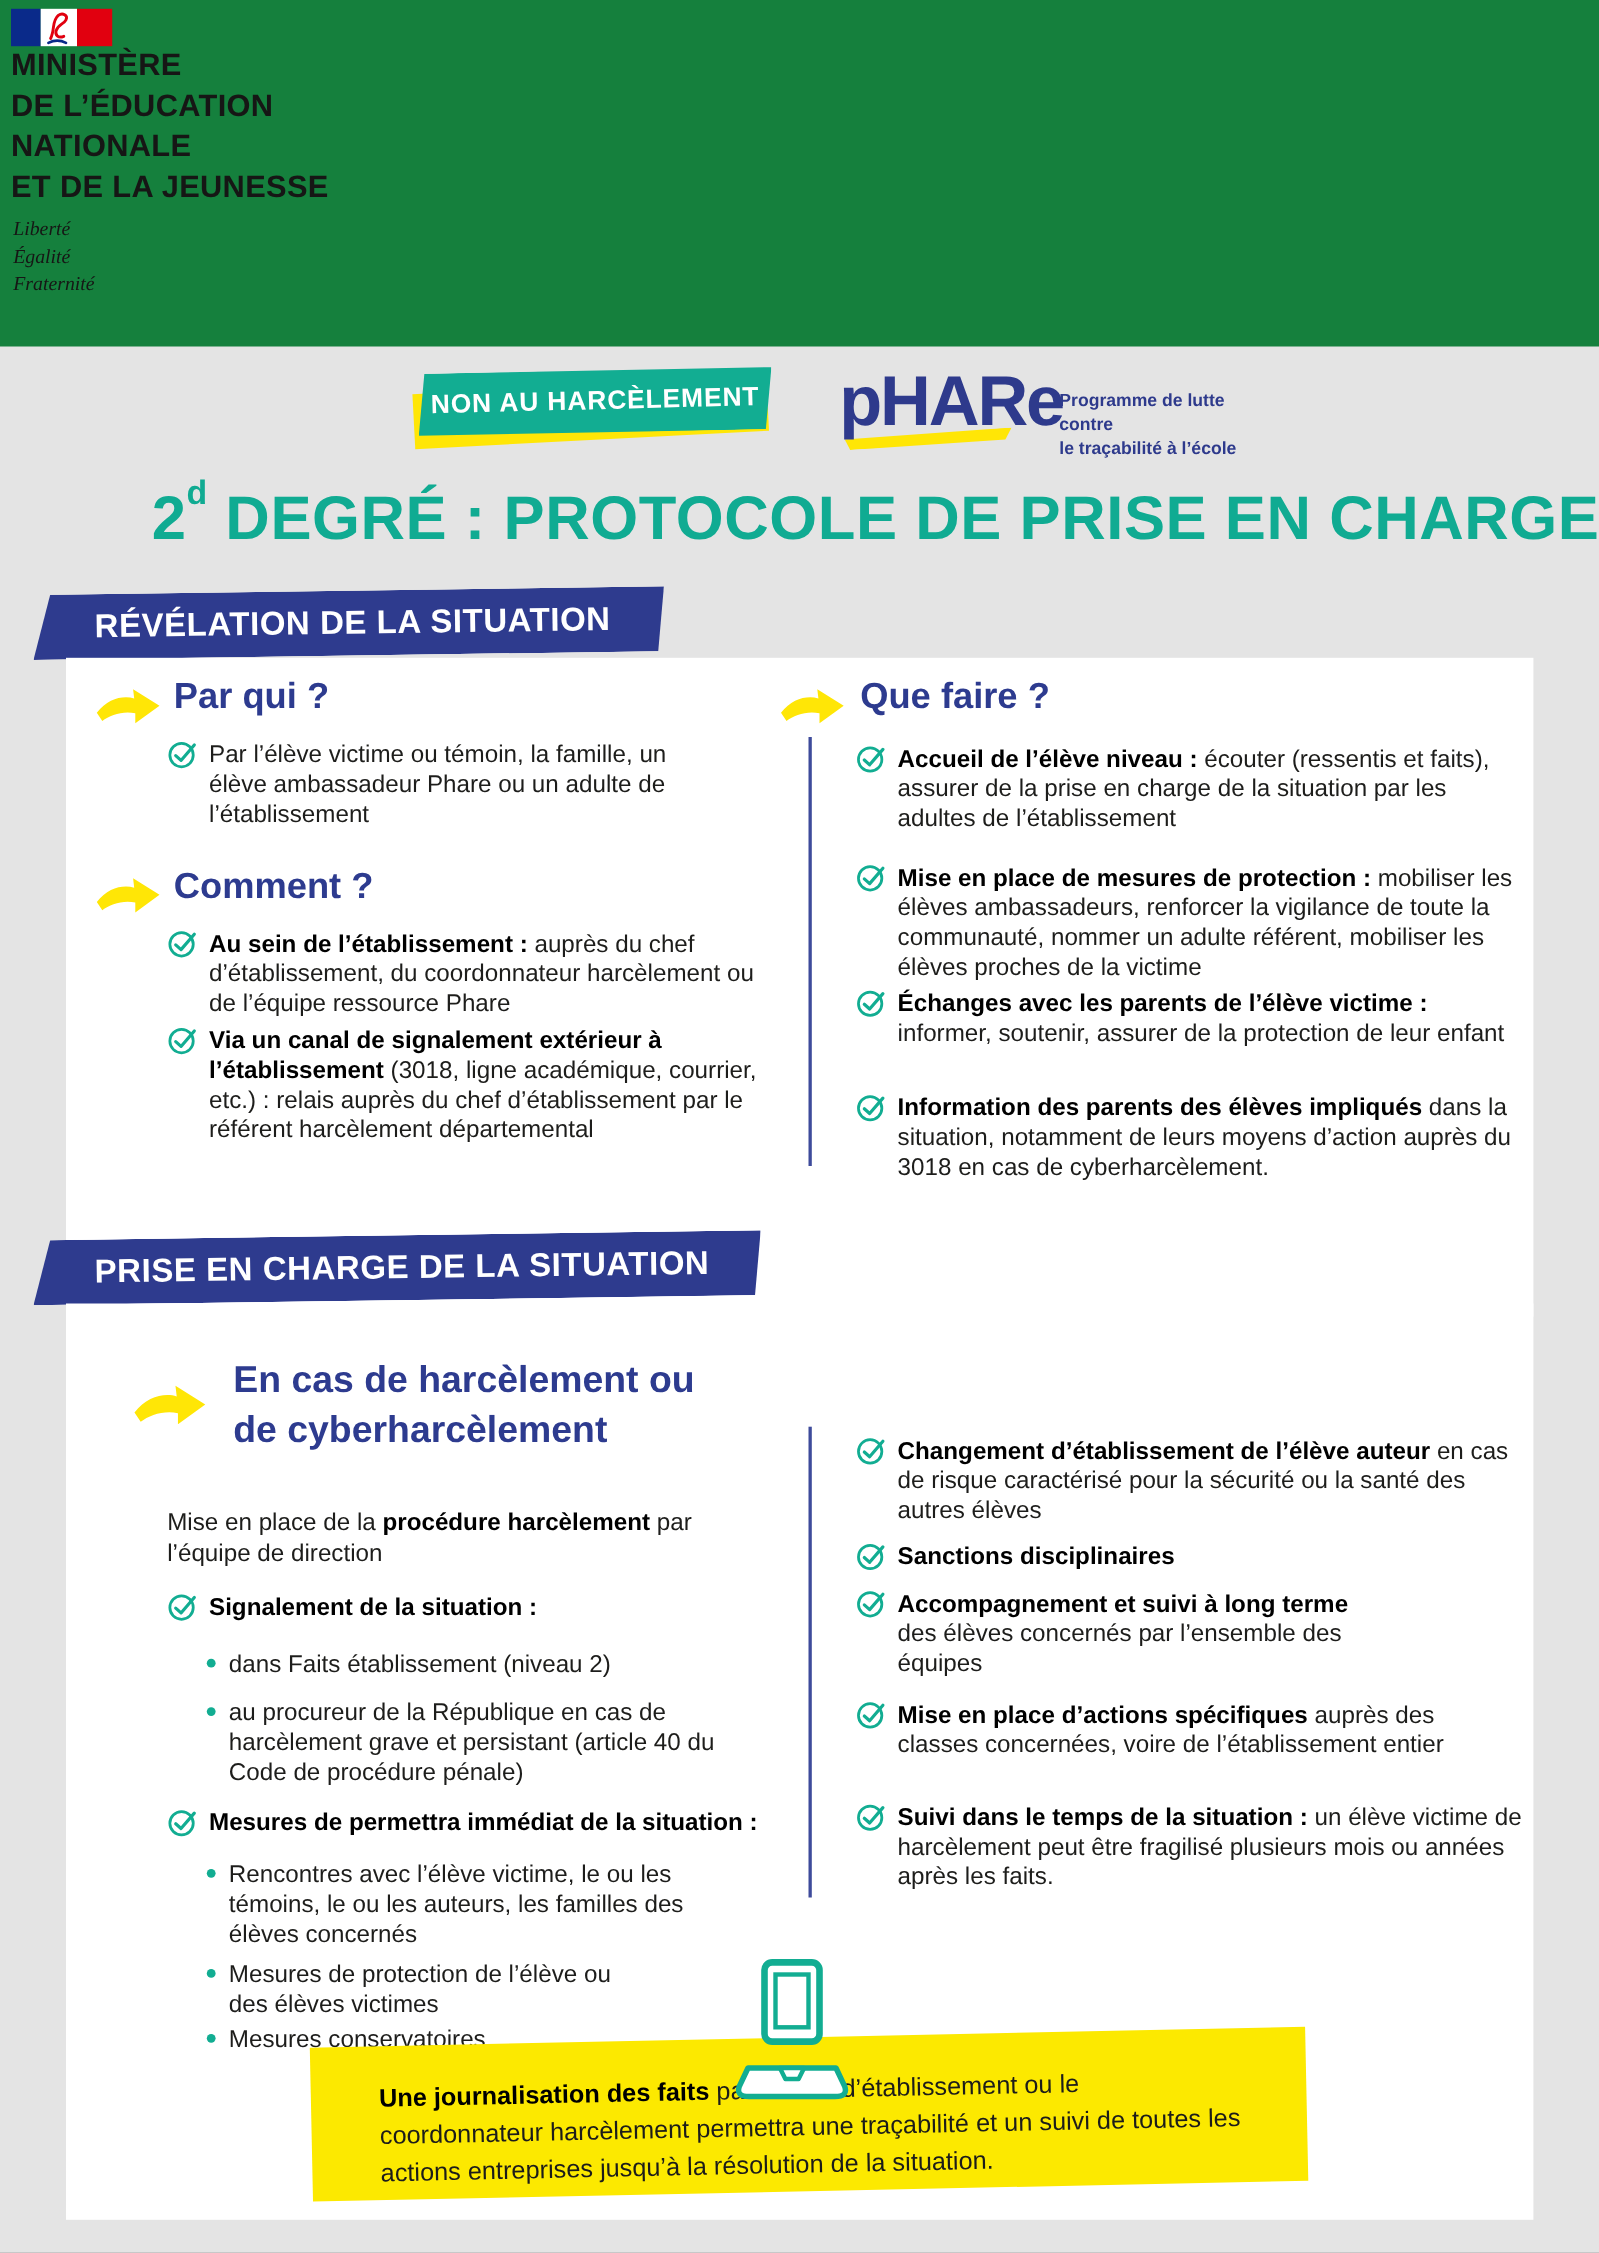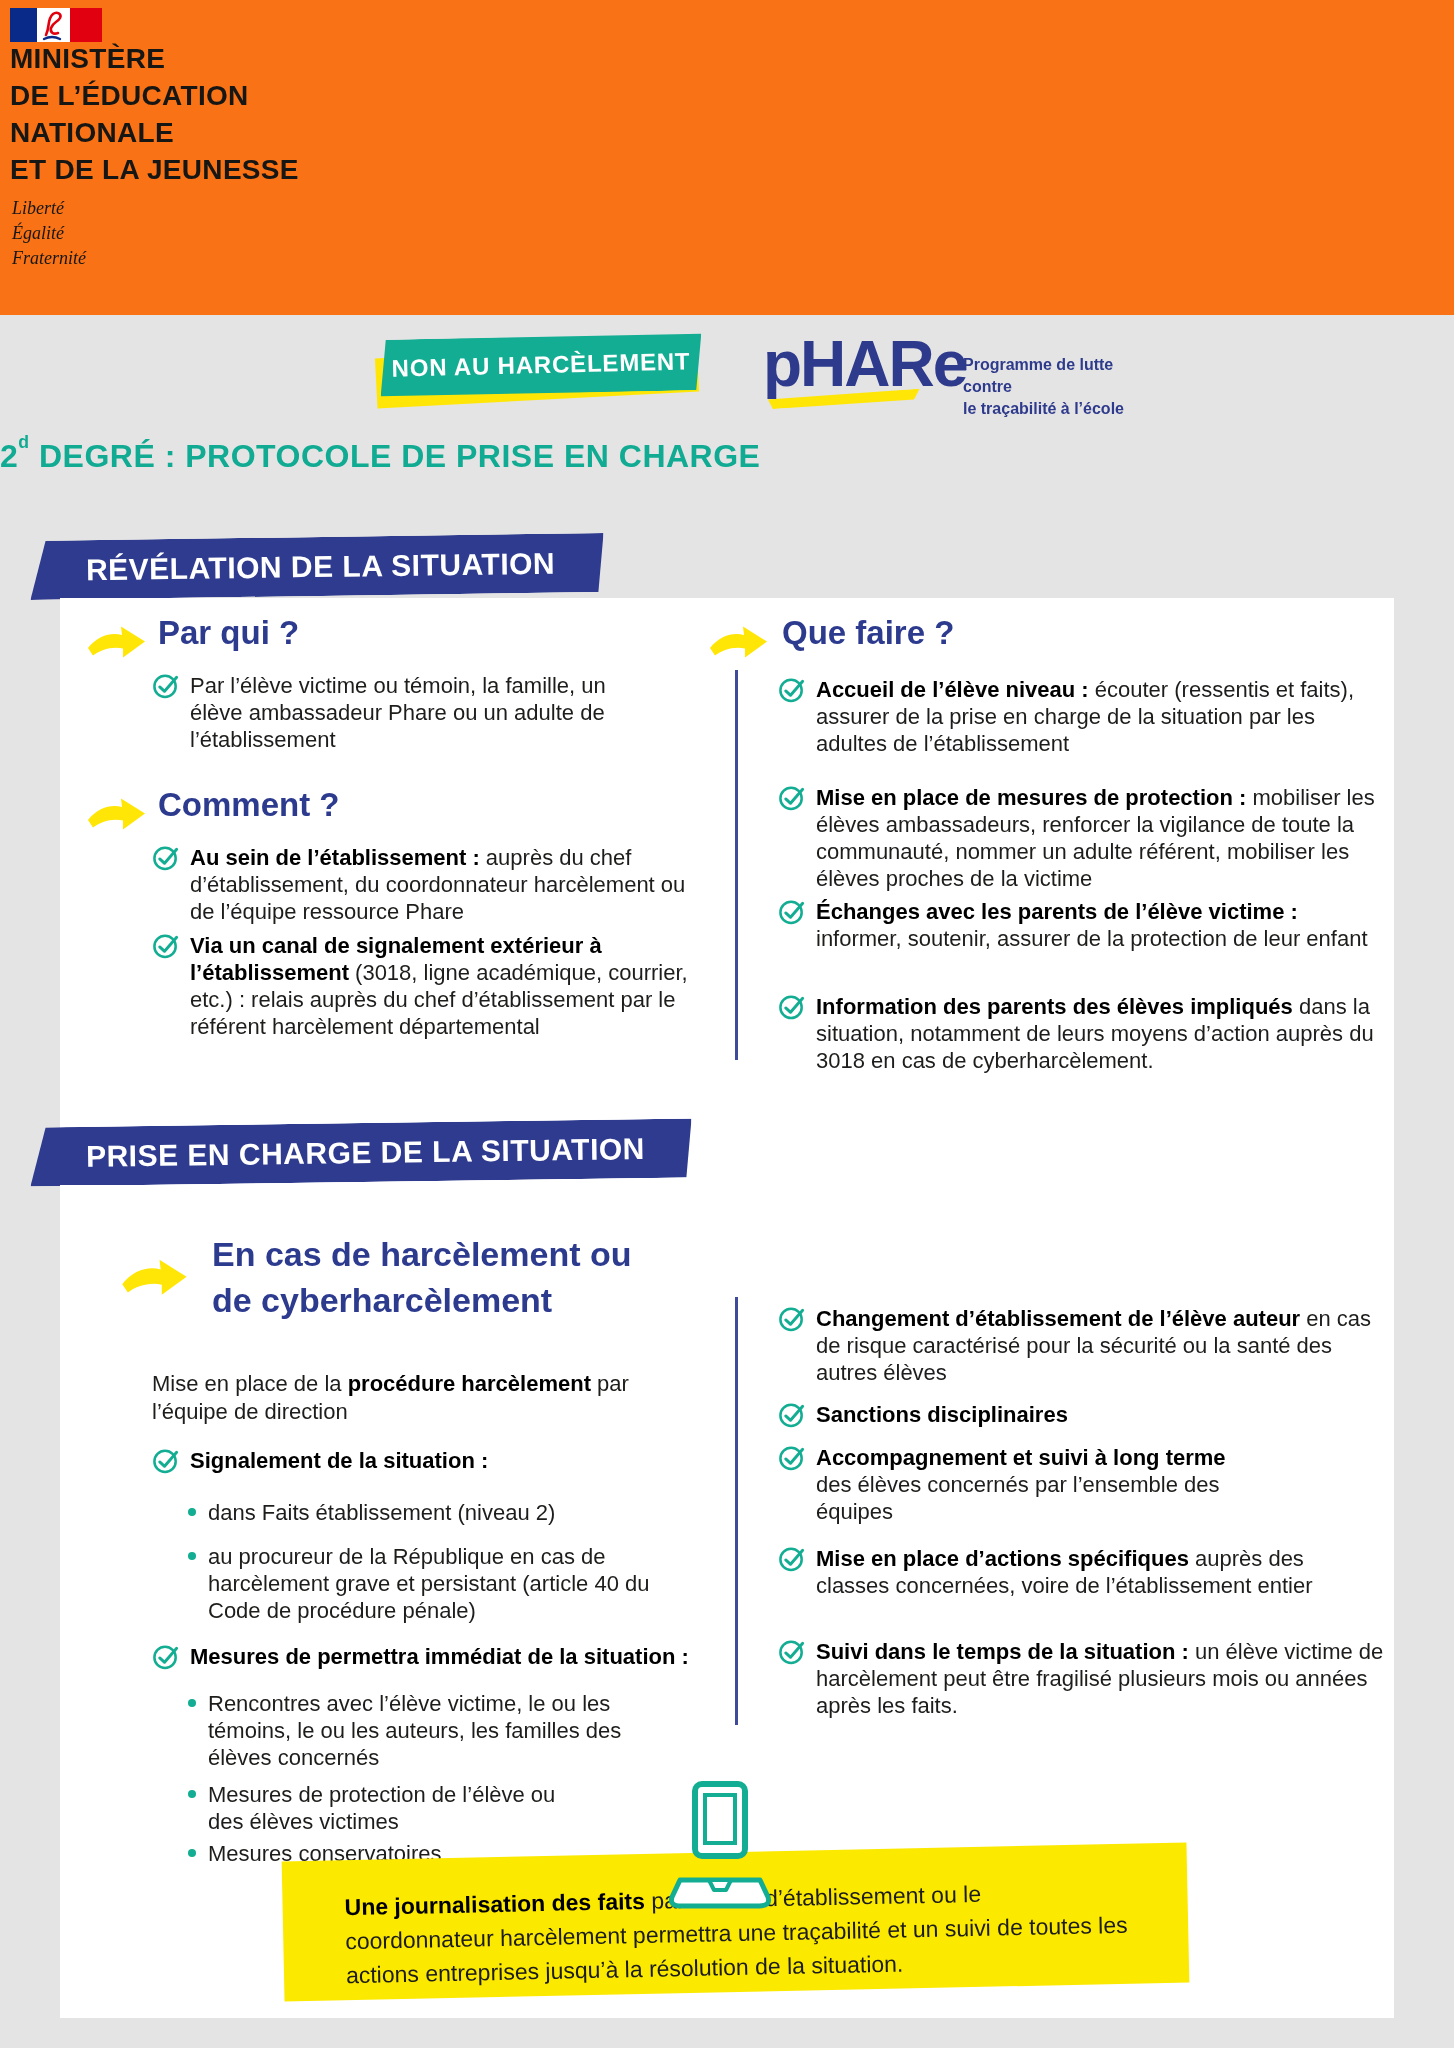--- a/index.html
+++ b/index.html
@@ -1,20 +1,20 @@
 <!DOCTYPE html>
 <html><head>
 <meta charset="utf-8">
 <style>
   html,body{margin:0;padding:0;background:#9b9b9b;}
   .page{position:relative;width:1454px;height:2048px;background:#e4e4e4;overflow:hidden;
         font-family:"Liberation Sans",sans-serif;color:#1d1d1b;}
 
   
-  .header{position:absolute;left:0;top:0;width:100%;height:315px;background:#f97316;}
+  .header{position:absolute;left:0;top:0;width:100%;height:315px;background:#15803d;}
   .flag{position:absolute;left:10px;top:8px;width:92px;height:34px;display:flex;}
   .flag .b{width:27px;background:#0a2a8a;}
   .flag .w{width:33px;background:#fff;position:relative;}
   .flag .r{width:32px;background:#e1000f;}
   .ministry{position:absolute;left:10px;top:40px;font-weight:bold;font-size:28px;line-height:37px;
             color:#161615;letter-spacing:.3px;}
   .motto{position:absolute;left:12px;top:196px;font-family:"Liberation Serif",serif;font-style:italic;
          font-size:18px;line-height:25px;color:#161615;}
 
   
@@ -24,21 +24,21 @@
          clip-path:polygon(2% 0,100% 3%,98% 100%,0 97%);color:#fff;font-weight:bold;font-size:24px;
          letter-spacing:.8px;display:flex;align-items:center;justify-content:center;}
   .phare{position:absolute;left:763px;top:332px;width:400px;height:95px;}
   .phare-name{position:absolute;left:0;top:0;font-size:64px;line-height:64px;font-weight:bold;
               color:#2e3a8c;letter-spacing:-2px;}
   .phare-swoosh{position:absolute;left:5px;top:60px;width:152px;height:14px;background:#ffe606;
                 transform:rotate(-2.5deg);clip-path:polygon(0 30%,100% 0,96% 75%,3% 100%);}
   .phare-tag{position:absolute;left:200px;top:22px;font-size:16px;font-weight:bold;color:#2e3a8c;line-height:22px;}
 
   
-  .main-title{position:absolute;left:0;top:438px;width:100%;text-align:left;font-size:32px;
+  .main-title{position:absolute;left:0;top:438px;width:100%;text-align:right;font-size:56px;
               font-weight:bold;color:#10ab92;letter-spacing:.5px;}
   .main-title sup{font-size:.55em;position:relative;top:-.4em;}
 
   
   .banner{position:absolute;background:#2e3b8e;color:#fff;font-weight:bold;font-size:30px;letter-spacing:.5px;
           display:flex;align-items:center;padding-left:56px;box-sizing:border-box;
           clip-path:polygon(16px 0,100% 0,calc(100% - 6px) 100%,0 100%);transform:rotate(-.8deg);}
   .banner1{left:30px;top:537px;width:574px;height:59px;}
   .banner2{left:30px;top:1123px;width:662px;height:59px;}
 

